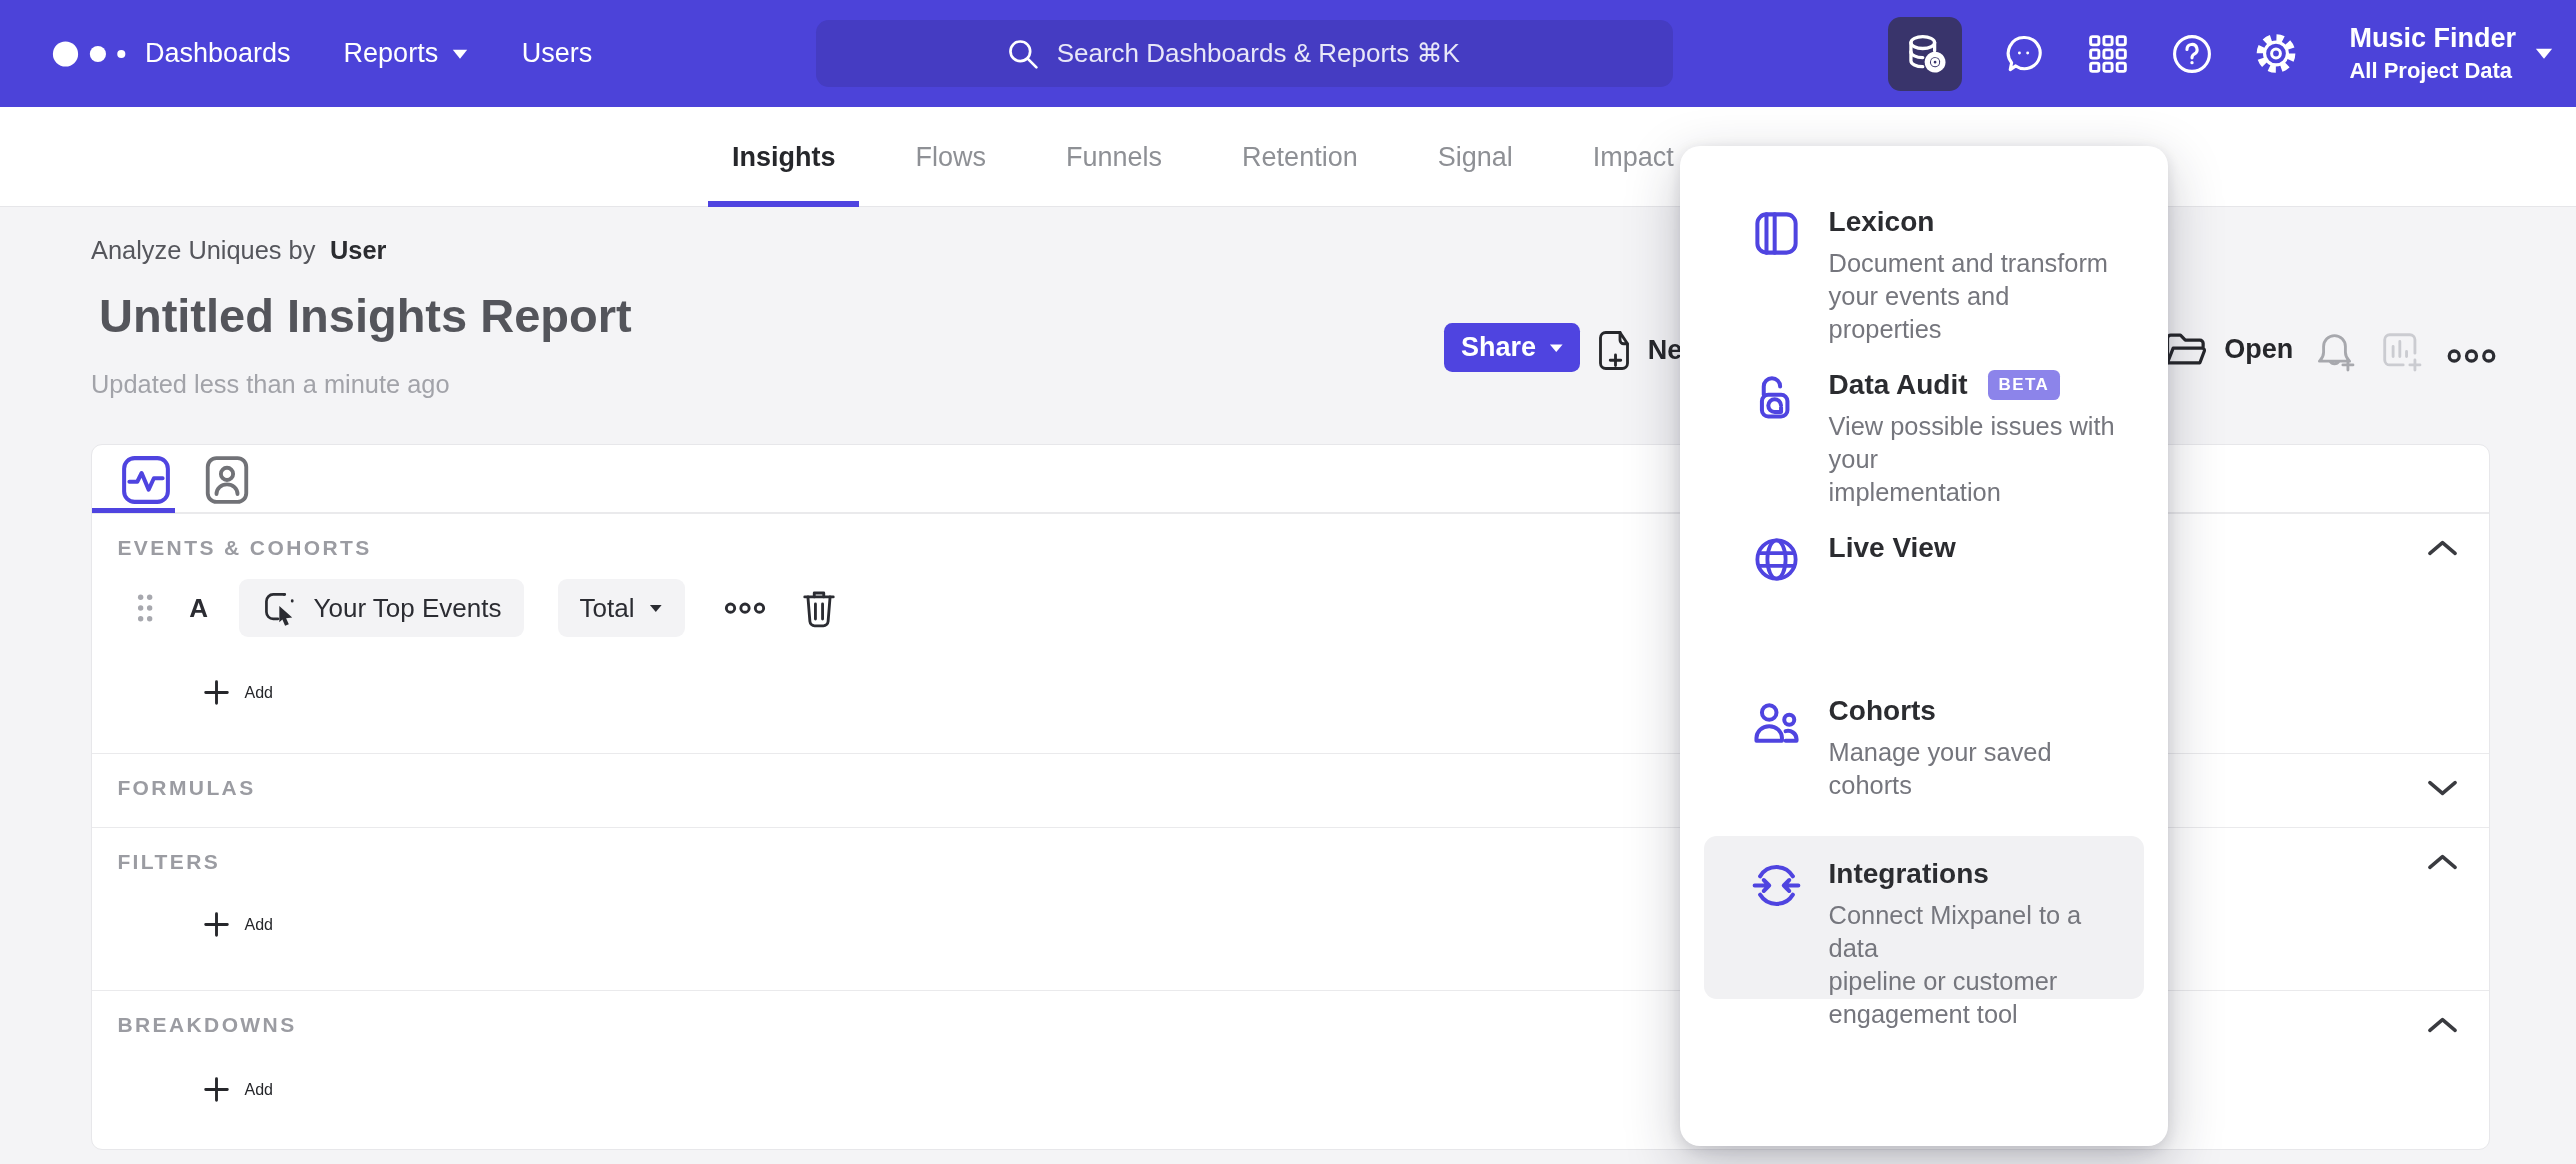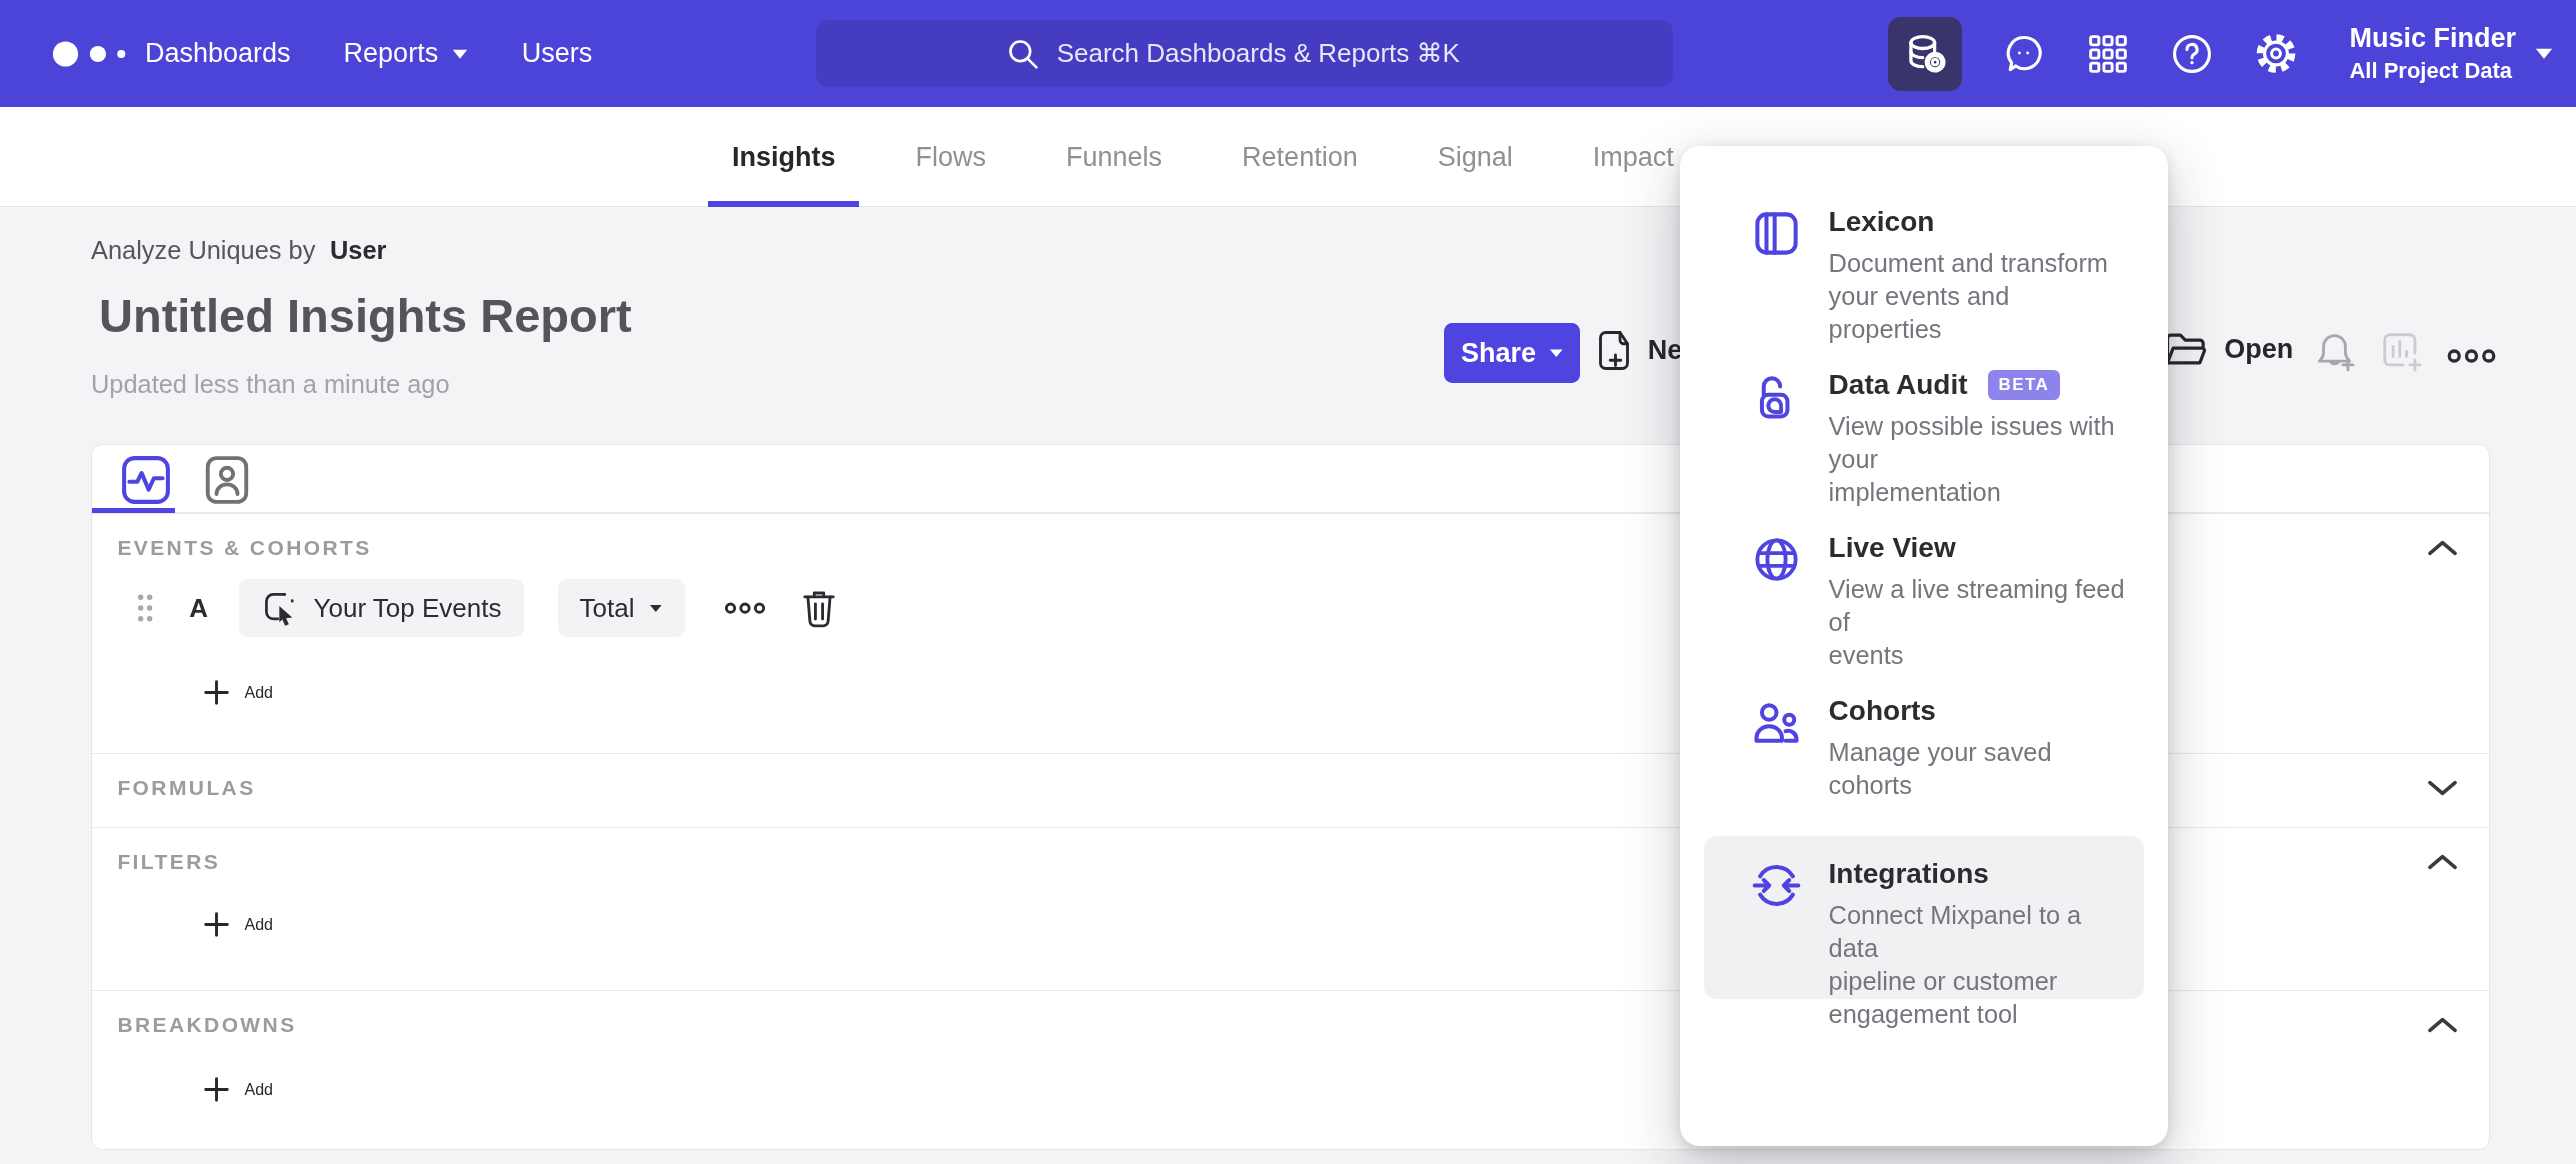--- a/index.html
+++ b/index.html
@@ -30,21 +30,21 @@
   .tab.active { color:#26272B; font-weight:600; }
   .tab.active::after { content:""; position:absolute; left:-12.7px; right:-12.7px; bottom:0; height:6.3px; background:#4F44E0; }
 
   
   .analyze-row { position:absolute; left:91px; top:236px; font-size:25.4px; color:#55565C; display:flex; gap:14.5px; }
   .analyze-value { color:#2B2C30; font-weight:600; cursor:pointer; }
   .report-title { position:absolute; left:89px; top:288px; font-size:47px; font-weight:600; color:#54555B; cursor:text;margin-left:10px; }
   .updated { position:absolute; left:91px; top:370px; font-size:25.4px; color:#A2A3A9; }
 
   
-  .share-btn { position:absolute; left:1444px; top:323px; width:136px; height:60px; background:#4F44E0; border:none; border-radius:8.2px; color:#fff; font-family:"Liberation Sans",sans-serif; font-size:27px; font-weight:600; display:flex; align-items:center; justify-content:center; gap:12.7px; cursor:pointer; }
+  .share-btn { position:absolute; left:1444px; top:323px; width:136px; height:49px; background:#4F44E0; border:none; border-radius:8.2px; color:#fff; font-family:"Liberation Sans",sans-serif; font-size:27px; font-weight:600; display:flex; align-items:center; justify-content:center; gap:12.7px; cursor:pointer; }
   .new-btn { position:absolute; left:1593px; top:328px; display:flex; align-items:center; gap:12.7px; color:#26272B; font-size:27px; font-weight:600; cursor:pointer; }
   .open-btn { position:absolute; left:2161px; top:328px; display:flex; align-items:center; gap:16.3px; color:#26272B; font-size:27px; font-weight:600; cursor:pointer; }
   .bell-btn { position:absolute; left:2311px; top:328px; color:#A7A8AD; cursor:pointer; }
   .chartadd-btn { position:absolute; left:2378px; top:328px; color:#CBCCD1; cursor:pointer; }
   .more-btn { position:absolute; left:2445px; top:346px; color:#2B2C32; cursor:pointer; }
 
   
   .card { position:absolute; left:91px; top:444px; width:2399px; height:706px; background:#fff; border:0.9px solid #E7E7EA; border-radius:11px; display:flex; flex-direction:column; }
   .card-tabs { position:relative; height:68px; border-bottom:1.8px solid #EAEAEC; }
   .view-tab { position:absolute; top:6.3px; width:58px; height:58px; display:flex; align-items:center; justify-content:center; cursor:pointer; }
@@ -414,22 +414,20 @@
         <svg width="51" height="51" viewBox="0 0 56 56" fill="none" stroke="#4F44E0" stroke-width="4.2" stroke-linecap="round">
           <circle cx="28" cy="28" r="21"></circle>
           <ellipse cx="28" cy="28" rx="10" ry="21"></ellipse>
           <path d="M9,21 h38 M9,35 h38"></path>
         </svg>
       </div>
       <div class="menu-text">
         <div class="menu-title-row">
             <span class="menu-title">Live View</span>
           </div>
-        <div class="menu-desc">View a live streaming feed of
-events</div>
       </div>
     </div>
 
     <div class="menu-item">
       <div class="menu-icon">
         <svg width="51" height="51" viewBox="0 0 56 56" fill="none" stroke="#4F44E0" stroke-width="4.4" stroke-linecap="round" stroke-linejoin="round">
           <circle cx="20" cy="17" r="8"></circle>
           <path d="M6,48 v-3 a14,13 0 0 1 28,0 v3 z"></path>
           <circle cx="42" cy="25" r="5.5"></circle>
           <path d="M38,48 h12 v-2 a9.5,9 0 0 0 -12,-8.5"></path>

